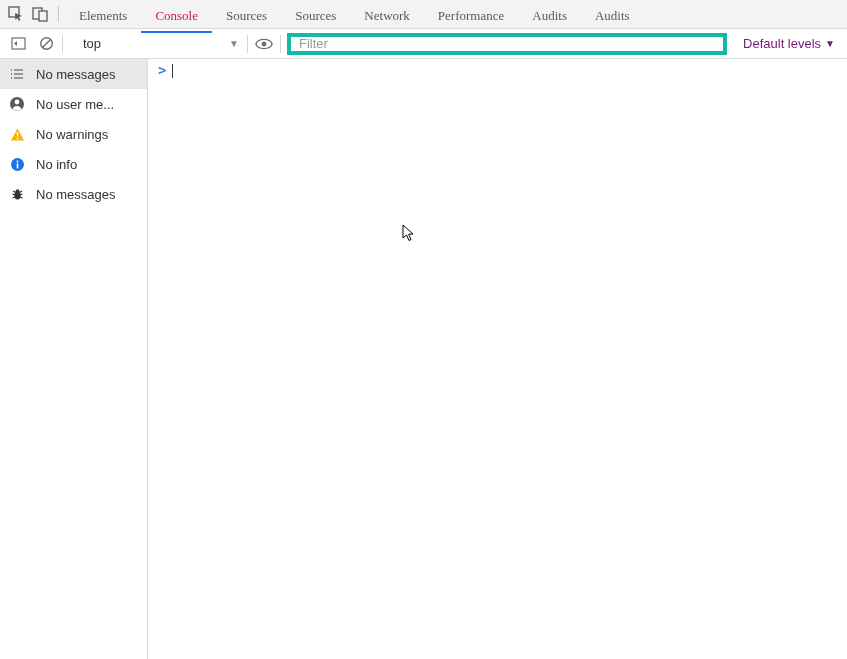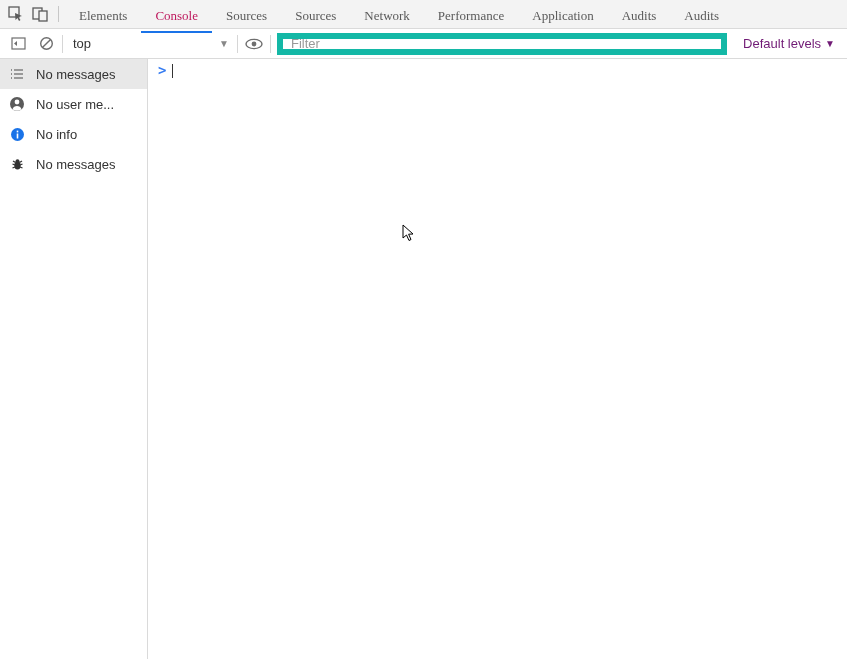--- a/index.html
+++ b/index.html
@@ -86,27 +86,27 @@
     .context-select {
       display: flex;
       align-items: center;
       justify-content: space-between;
       width: 168px;
       height: 22px;
       padding: 0 6px;
       font-size: 13px;
       color: #333;
       cursor: pointer;
-      margin-left: 2px;
+      margin-left: 12px;
     }
     .context-select .caret { color: #888; font-size: 10px; }
     .filter-input {
       flex: 1;
       height: 22px;
-      border: 6px solid #14b8a6;
+      border: 4px solid #14b8a6;
       background: #fff;
       font-size: 13px;
       padding: 0 8px;
       margin: 0 8px 0 4px;
       color: #333;
     }
     .filter-input::placeholder { color: #999; }
     .levels-select {
       display: flex;
       align-items: center;
@@ -211,23 +211,20 @@
         <span>Sources</span>
       </div>
     <div class="tab">
         <span>Sources</span>
       </div>
     <div class="tab">
         <span>Network</span>
       </div>
     <div class="tab">
         <span>Performance</span>
-      </div>
-    <div class="tab">
-        <span>Application</span>
       </div>
     <div class="tab">
         <span>Audits</span>
       </div>
     <div class="tab">
         <span>Audits</span>
       </div>
   </div>
 </div>
 
@@ -286,20 +283,30 @@
         <svg width="16" height="16" viewBox="0 0 16 16">
             <circle cx="8" cy="8" r="7" fill="#5a5a5a"></circle>
             <circle cx="8" cy="6" r="2.4" fill="#fff"></circle>
             <path d="M3.5 13.2 C4.2 10.7 6 10 8 10 C10 10 11.8 10.7 12.5 13.2 A7 7 0 0 1 3.5 13.2 Z" fill="#fff"></path>
           </svg>
       </span>
       <span class="side-label">No user me...</span>
     </div>
 
 
+    <div class="side-item">
+      <span class="side-icon">
+        <svg width="15" height="15" viewBox="0 0 15 15">
+            <polygon points="7.5,1.5 14,13.5 1,13.5" fill="#f4b400"></polygon>
+            <rect x="6.8" y="5" width="1.4" height="4.5" fill="#fff"></rect>
+            <rect x="6.8" y="10.6" width="1.4" height="1.6" fill="#fff"></rect>
+          </svg>
+      </span>
+      <span class="side-label">No warnings</span>
+    </div>
 
     <div class="side-item">
       <span class="side-icon">
         <svg width="15" height="15" viewBox="0 0 15 15">
             <circle cx="7.5" cy="7.5" r="6.5" fill="#1a73e8"></circle>
             <rect x="6.7" y="6.5" width="1.6" height="5" fill="#fff"></rect>
             <rect x="6.7" y="3.6" width="1.6" height="1.8" fill="#fff"></rect>
           </svg>
       </span>
       <span class="side-label">No info</span>

